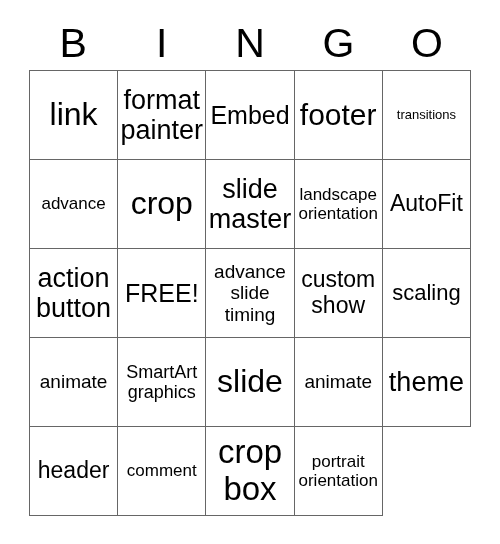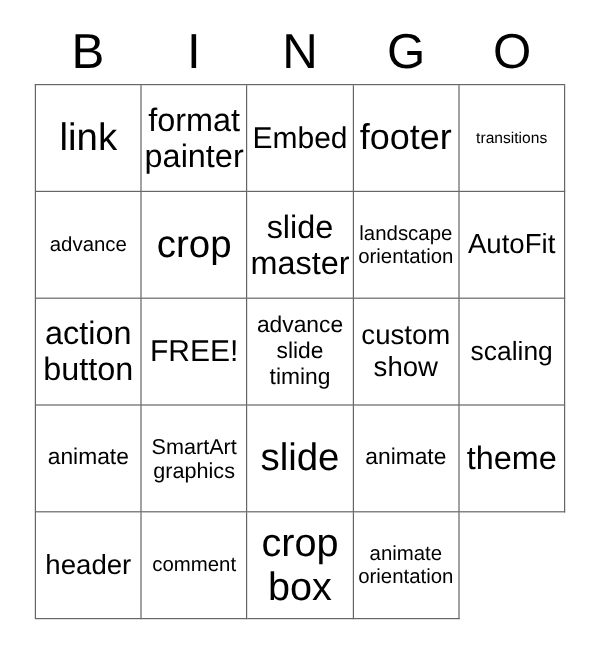--- a/index.html
+++ b/index.html
@@ -173,17 +173,17 @@
     <div class="cell">
       <span class="cell-text fs-lg2">header</span>
     </div>
     <div class="cell">
       <span class="cell-text fs-sm2">comment</span>
     </div>
     <div class="cell">
       <span class="cell-text fs-4xl">crop box</span>
     </div>
     <div class="cell">
-      <span class="cell-text fs-sm2">animate orientation</span>
+      <span class="cell-text fs-sm2">portrait orientation</span>
     </div>
 
   </div>
 </div>
 
 </body></html>

